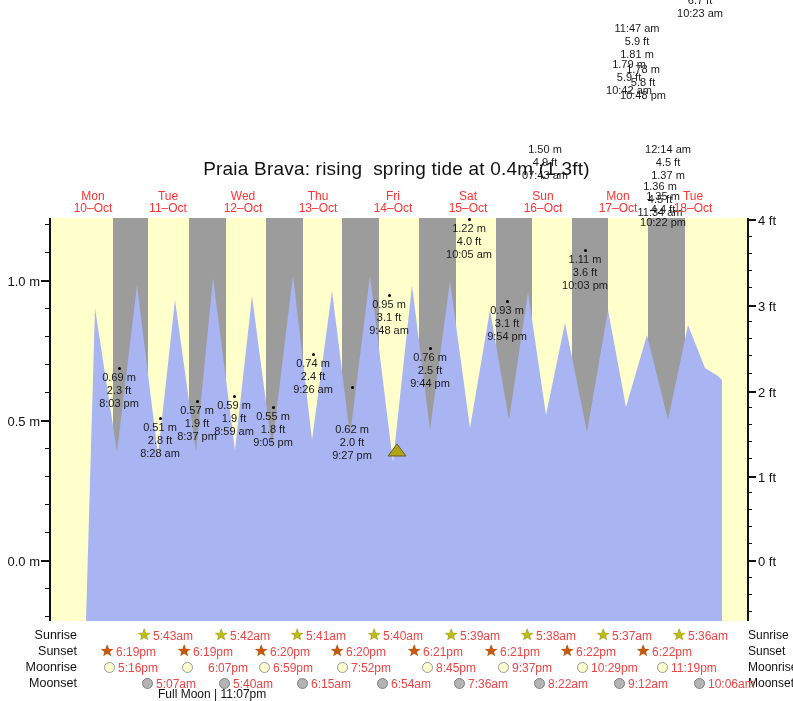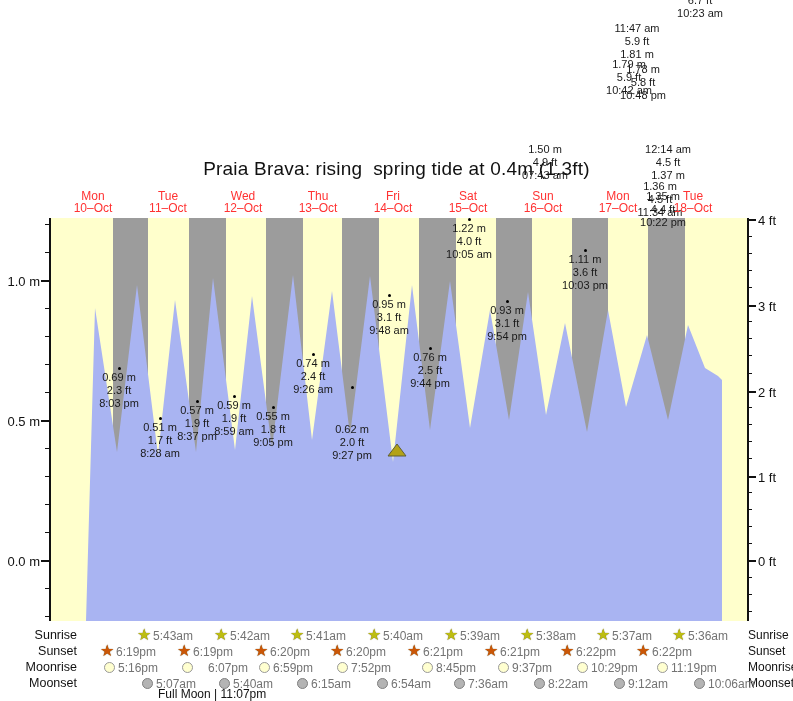--- a/index.html
+++ b/index.html
@@ -13,21 +13,21 @@
   .day-label{position:absolute;text-align:center;font-size:12px;line-height:12px;
              color:#ff3232;width:70px;}
   #plot{position:absolute;background:#ffffcc;}
   .band{position:absolute;top:0;height:100%;background:#9c9c9c;}
   .axisline{position:absolute;background:#111;}
   .tick{position:absolute;background:#111;}
   .axlab{position:absolute;font-size:13px;color:#111;line-height:13px;}
   .ann{position:absolute;text-align:center;font-size:11px;line-height:13px;color:#1a1a1a;white-space:nowrap;}
   .dot{position:absolute;width:3px;height:3px;border-radius:50%;background:#000;}
   .astro-label{position:absolute;font-size:12.5px;color:#111;line-height:13px;}
-  .astro-time{position:absolute;font-size:12px;color:#737373;line-height:12px;white-space:nowrap;}
+  .astro-time{position:absolute;font-size:12px;color:#ef4444;line-height:12px;white-space:nowrap;}
   .star{position:absolute;font-size:16px;line-height:16px;text-shadow:0 0 1px #4a3a00;}
   .mooncircle{position:absolute;width:11px;height:11px;border-radius:50%;box-sizing:border-box;}
   #fullmoon{position:absolute;font-size:12px;color:#111;}
   svg{position:absolute;left:0;top:0;}
 </style>
 </head>
 <body>
 
 <div id="stage">
   <div id="title">Praia Brava: rising  spring tide at 0.4m (1.3ft)</div>
@@ -48,21 +48,21 @@
   <div id="overlay">
       <div class="dot abs" style="left: 118px; top: 367px;"></div>
       <div class="ann abs" style="left: 79px; top: 371px; width: 80px;">
         <div>0.69 m</div>
         <div>2.3 ft</div>
         <div>8:03 pm</div>
       </div>
       <div class="dot abs" style="left: 159px; top: 417px;"></div>
       <div class="ann abs" style="left: 120px; top: 421px; width: 80px;">
         <div>0.51 m</div>
-        <div>1.7 ft</div>
+        <div>2.8 ft</div>
         <div>8:28 am</div>
       </div>
       <div class="dot abs" style="left: 196px; top: 400px;"></div>
       <div class="ann abs" style="left: 157px; top: 404px; width: 80px;">
         <div>0.57 m</div>
         <div>1.9 ft</div>
         <div>8:37 pm</div>
       </div>
       <div class="dot abs" style="left: 233px; top: 395px;"></div>
       <div class="ann abs" style="left: 194px; top: 399px; width: 80px;">

